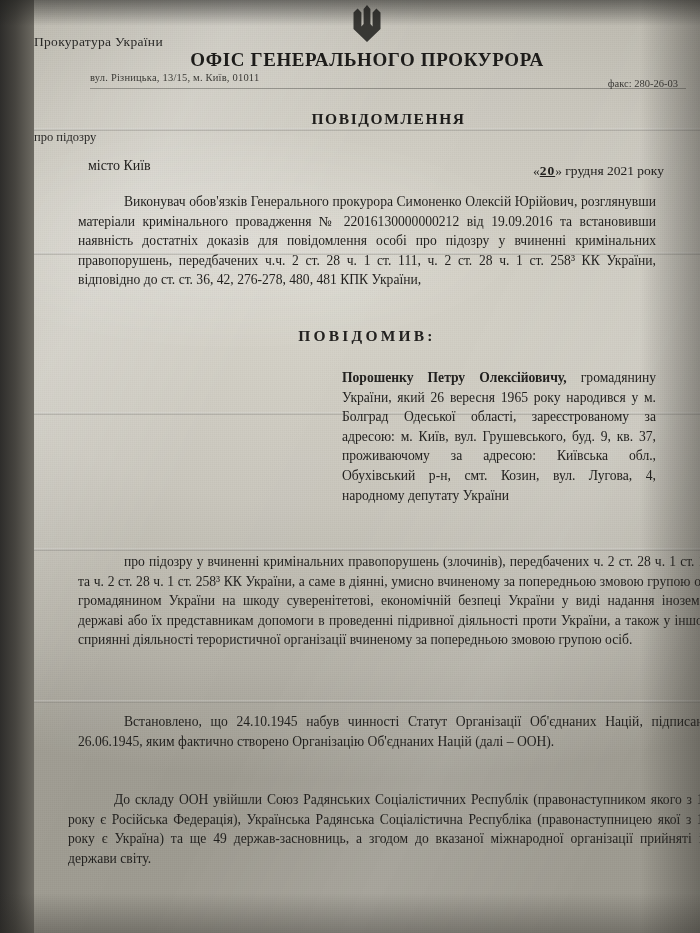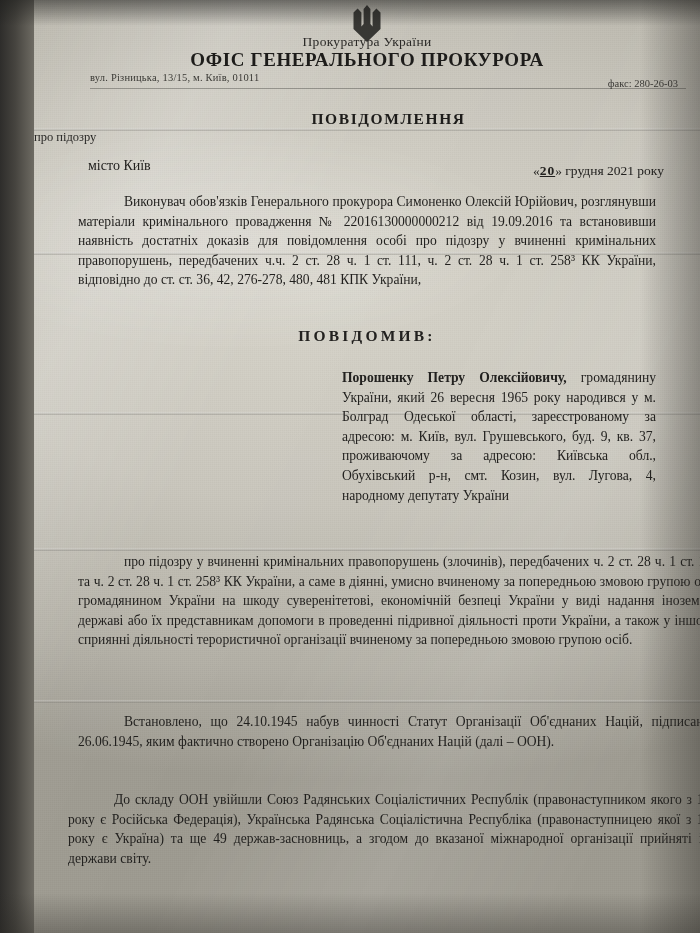--- a/index.html
+++ b/index.html
@@ -123,21 +123,20 @@
     left: 50%;
     transform: translateX(-50%);
     top: 4px;
     width: 34px; height: 40px;
   }
 
   .org-line {
     position: absolute;
     left: 0; right: 0;
     top: 34px;
-    text-align: center;
     font-size: 13.5px;
     letter-spacing: 0.3px;
     color: #2a2927;
   }
   .org-title {
     position: absolute;
     left: 0; right: 0;
     top: 49px;
     text-align: center;
     font-size: 19px;

